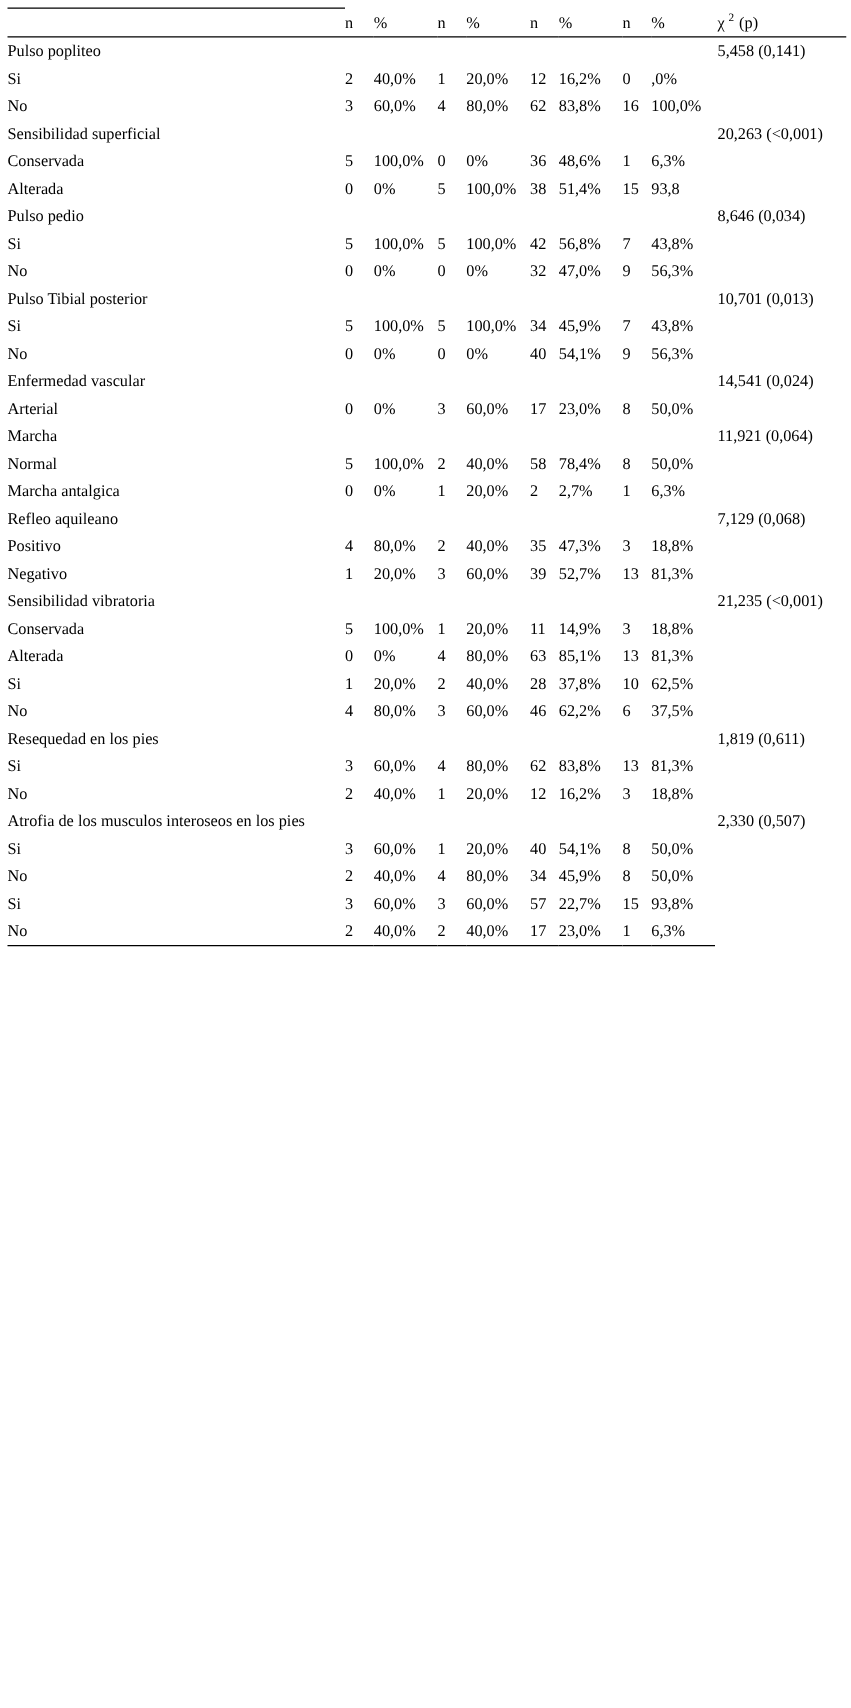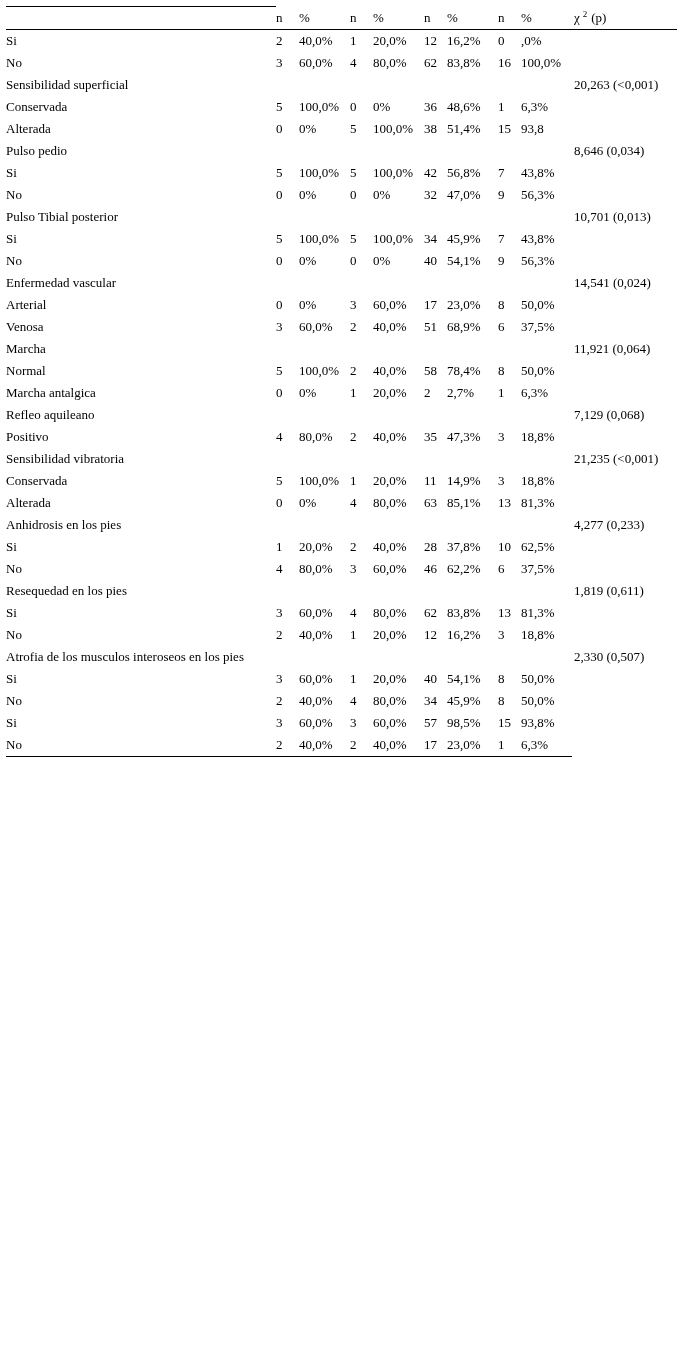--- a/index.html
+++ b/index.html
@@ -84,20 +84,32 @@
         <th>%</th>
         <th>n</th>
         <th>%</th>
         <th>n</th>
         <th>%</th>
         <th class="stat"><span>χ</span><sup>2</sup><span class="suffix">(p)</span></th>
       </tr>
     </thead>
     <tbody>
         <tr>
+          <td class="label">Pulso popliteo</td>
+          <td></td>
+          <td></td>
+          <td></td>
+          <td></td>
+          <td></td>
+          <td></td>
+          <td></td>
+          <td></td>
+          <td class="stat">5,458 (0,141)</td>
+        </tr>
+        <tr>
           <td class="label">Si</td>
           <td>2</td>
           <td>40,0%</td>
           <td>1</td>
           <td>20,0%</td>
           <td>12</td>
           <td>16,2%</td>
           <td>0</td>
           <td>,0%</td>
           <td class="stat"></td>
@@ -240,32 +252,20 @@
           <td>0%</td>
           <td>3</td>
           <td>60,0%</td>
           <td>17</td>
           <td>23,0%</td>
           <td>8</td>
           <td>50,0%</td>
           <td class="stat"></td>
         </tr>
         <tr>
-          <td class="label">Venosa</td>
-          <td>3</td>
-          <td>60,0%</td>
-          <td>2</td>
-          <td>40,0%</td>
-          <td>51</td>
-          <td>68,9%</td>
-          <td>6</td>
-          <td>37,5%</td>
-          <td class="stat"></td>
-        </tr>
-        <tr>
           <td class="label">Marcha</td>
           <td></td>
           <td></td>
           <td></td>
           <td></td>
           <td></td>
           <td></td>
           <td></td>
           <td></td>
           <td class="stat">11,921 (0,064)</td>
@@ -312,20 +312,32 @@
           <td>80,0%</td>
           <td>2</td>
           <td>40,0%</td>
           <td>35</td>
           <td>47,3%</td>
           <td>3</td>
           <td>18,8%</td>
           <td class="stat"></td>
         </tr>
         <tr>
+          <td class="label">Negativo</td>
+          <td>1</td>
+          <td>20,0%</td>
+          <td>3</td>
+          <td>60,0%</td>
+          <td>39</td>
+          <td>52,7%</td>
+          <td>13</td>
+          <td>81,3%</td>
+          <td class="stat"></td>
+        </tr>
+        <tr>
           <td class="label">Sensibilidad vibratoria</td>
           <td></td>
           <td></td>
           <td></td>
           <td></td>
           <td></td>
           <td></td>
           <td></td>
           <td></td>
           <td class="stat">21,235 (&lt;0,001)</td>
@@ -348,32 +360,20 @@
           <td>0%</td>
           <td>4</td>
           <td>80,0%</td>
           <td>63</td>
           <td>85,1%</td>
           <td>13</td>
           <td>81,3%</td>
           <td class="stat"></td>
         </tr>
         <tr>
-          <td class="label">Anhidrosis en los pies</td>
-          <td></td>
-          <td></td>
-          <td></td>
-          <td></td>
-          <td></td>
-          <td></td>
-          <td></td>
-          <td></td>
-          <td class="stat">4,277 (0,233)</td>
-        </tr>
-        <tr>
           <td class="label">Si</td>
           <td>1</td>
           <td>20,0%</td>
           <td>2</td>
           <td>40,0%</td>
           <td>28</td>
           <td>37,8%</td>
           <td>10</td>
           <td>62,5%</td>
           <td class="stat"></td>
@@ -462,21 +462,21 @@
           <td>50,0%</td>
           <td class="stat"></td>
         </tr>
         <tr>
           <td class="label">Si</td>
           <td>3</td>
           <td>60,0%</td>
           <td>3</td>
           <td>60,0%</td>
           <td>57</td>
-          <td>98,5%</td>
+          <td>22,7%</td>
           <td>15</td>
           <td>93,8%</td>
           <td class="stat"></td>
         </tr>
         <tr>
           <td class="label">No</td>
           <td>2</td>
           <td>40,0%</td>
           <td>2</td>
           <td>40,0%</td>

